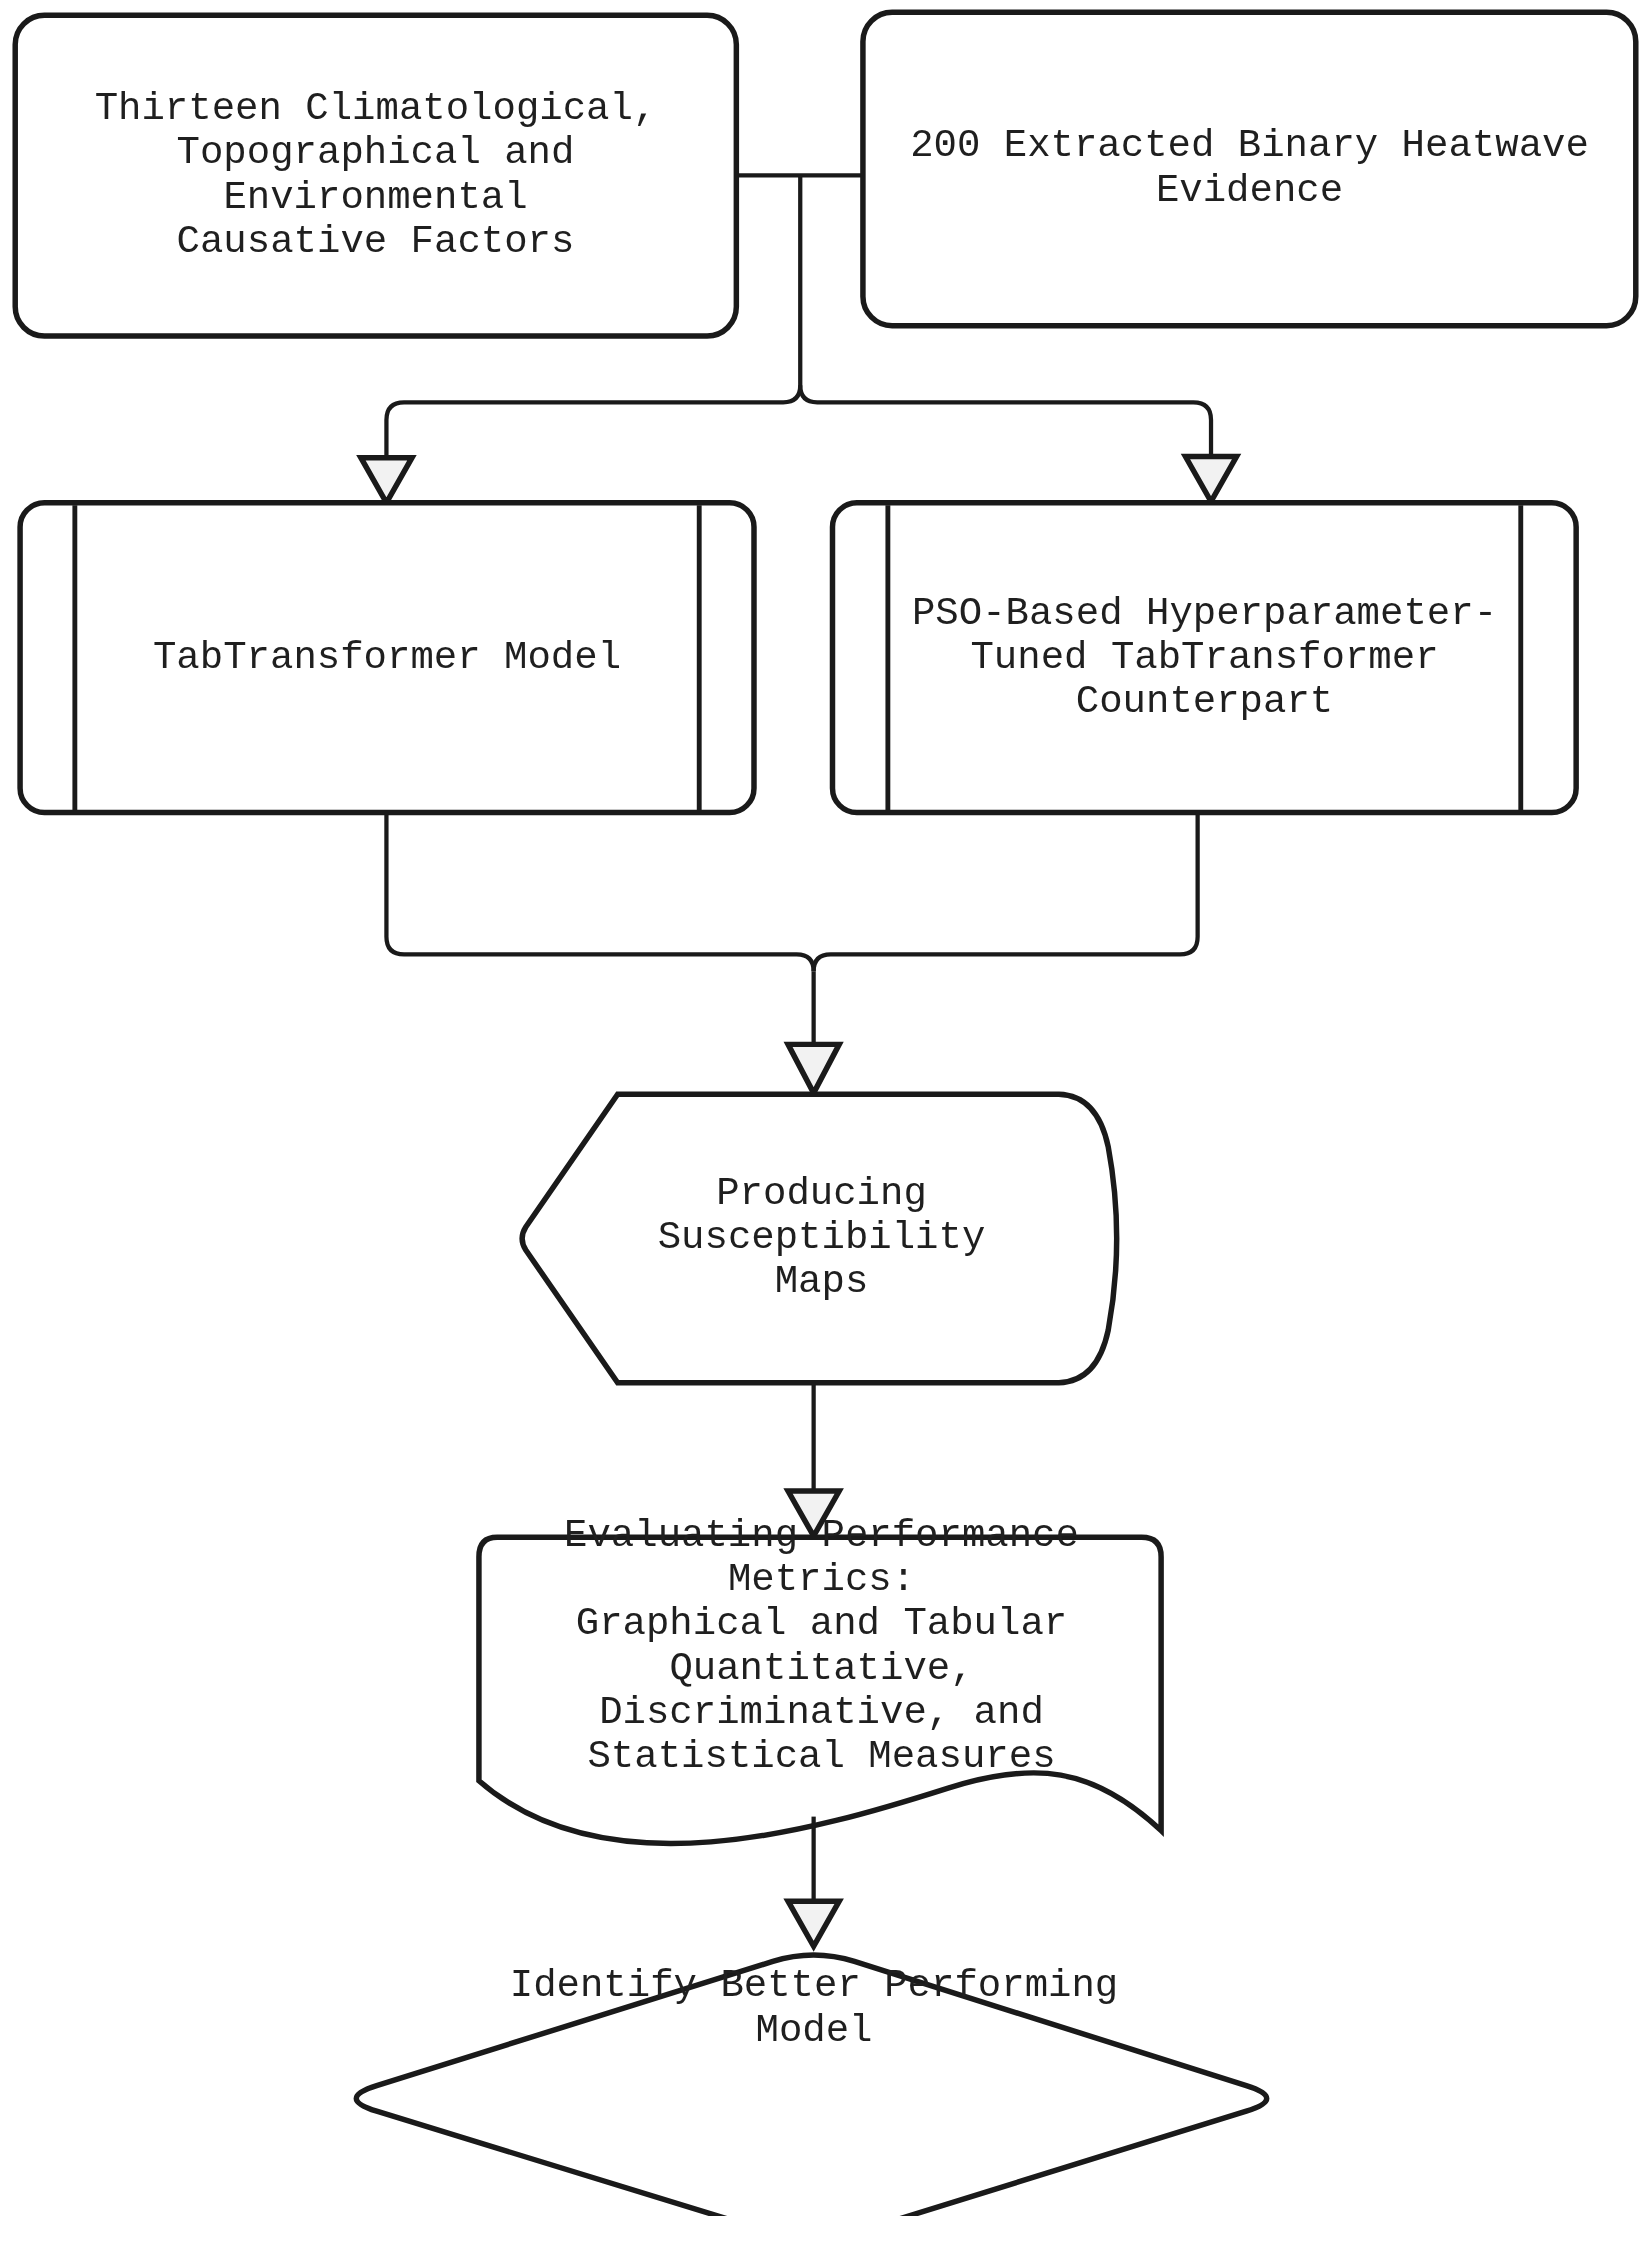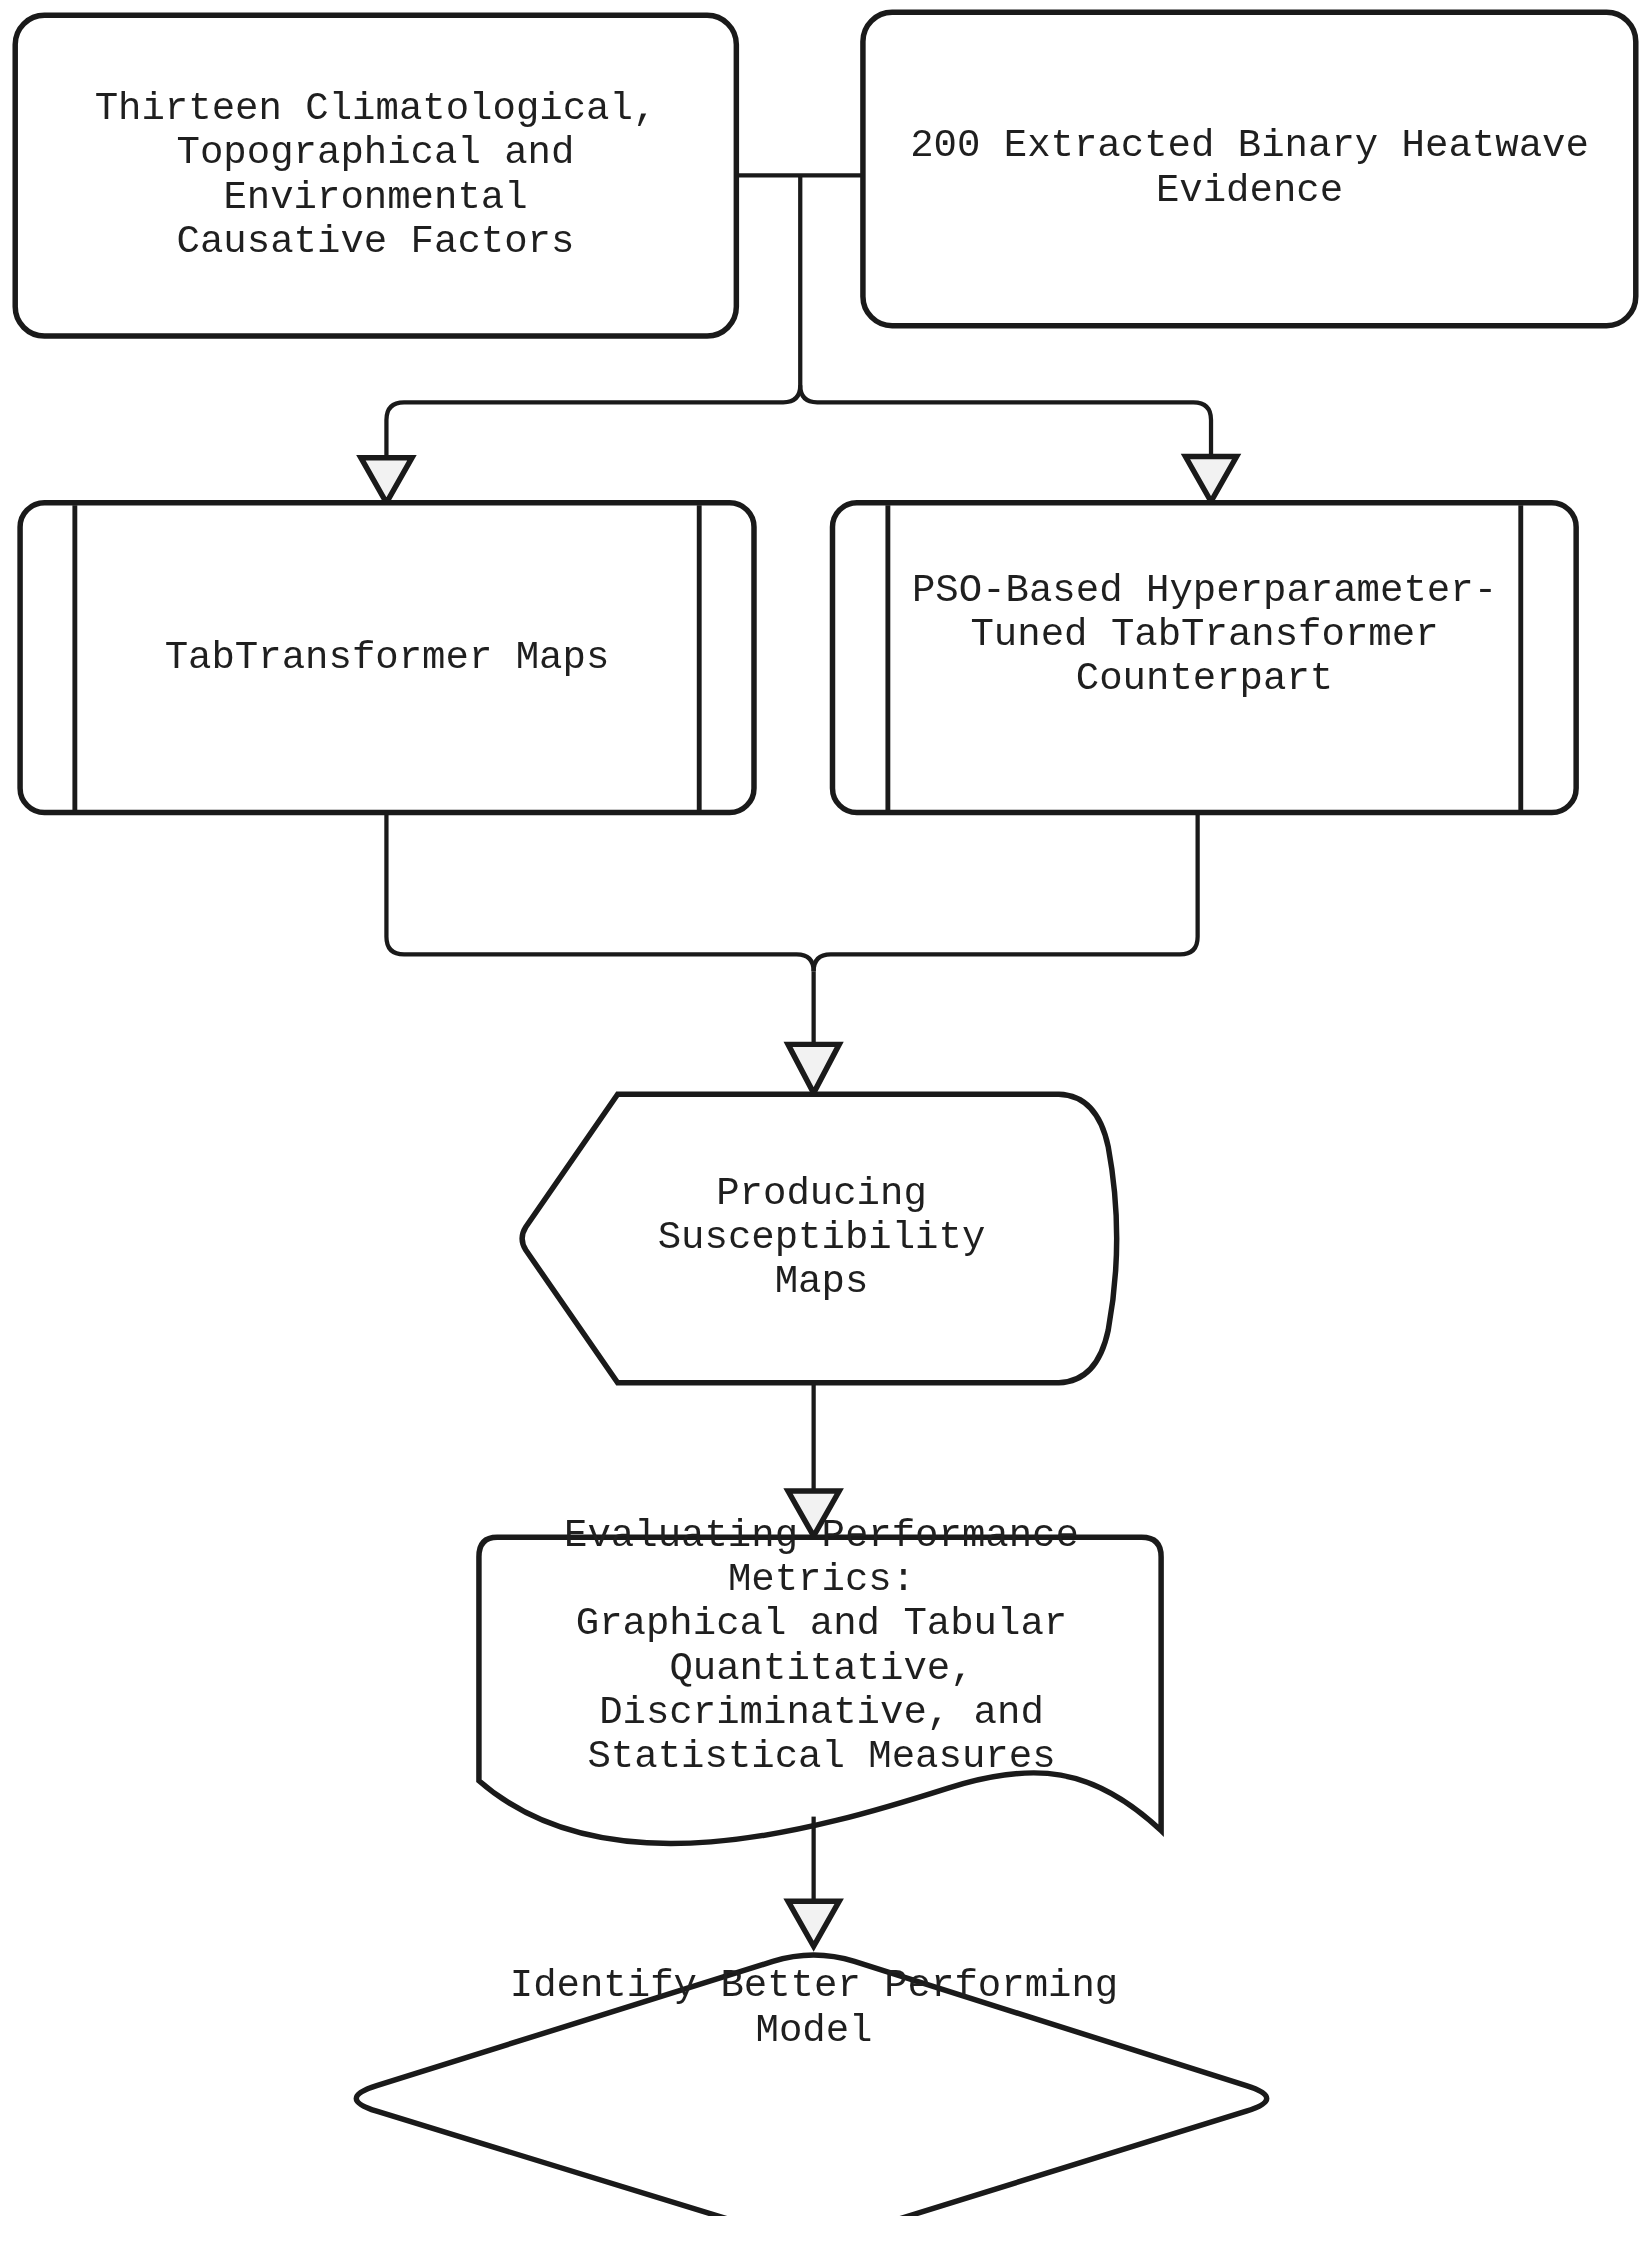--- a/index.html
+++ b/index.html
@@ -82,23 +82,23 @@
     <path class="shape" d="M 1404 3223 L 2048 3427 Q 2115 3448 2048 3469 L 1404 3669 Q 1337 3690 1270 3669 L 619 3469 Q 552 3448 619 3427 L 1270 3223 Q 1337 3202 1404 3223 Z"></path>
   </svg>
 
   <div class="node-label" style="left:15px; top:15px; width:721px; height:321px;">Thirteen Climatological,
 Topographical and Environmental
 Causative Factors</div>
 
   <div class="node-label" style="left:863px; top:12px; width:773px; height:313px;text-align:center;">200 Extracted Binary Heatwave
 Evidence</div>
 
-  <div class="node-label" style="left:75px; top:503px; width:624px; height:310px;">TabTransformer Maps</div>
+  <div class="node-label" style="left:75px; top:503px; width:624px; height:310px;">TabTransformer Model</div>
 
-  <div class="node-label" style="left:888px; top:480px; width:633px; height:310px;">PSO-Based Hyperparameter-
+  <div class="node-label" style="left:888px; top:503px; width:633px; height:310px;">PSO-Based Hyperparameter-
 Tuned TabTransformer
 Counterpart</div>
 
   <div class="node-label" style="left:487px; top:1537px; width:669px; height:219px;">Evaluating Performance Metrics:
 Graphical and Tabular
 Quantitative, Discriminative, and
 Statistical Measures</div>
 
   <div class="node-label" style="left:578px; top:1094px; width:487px; height:288px;">Producing Susceptibility
 Maps</div>

